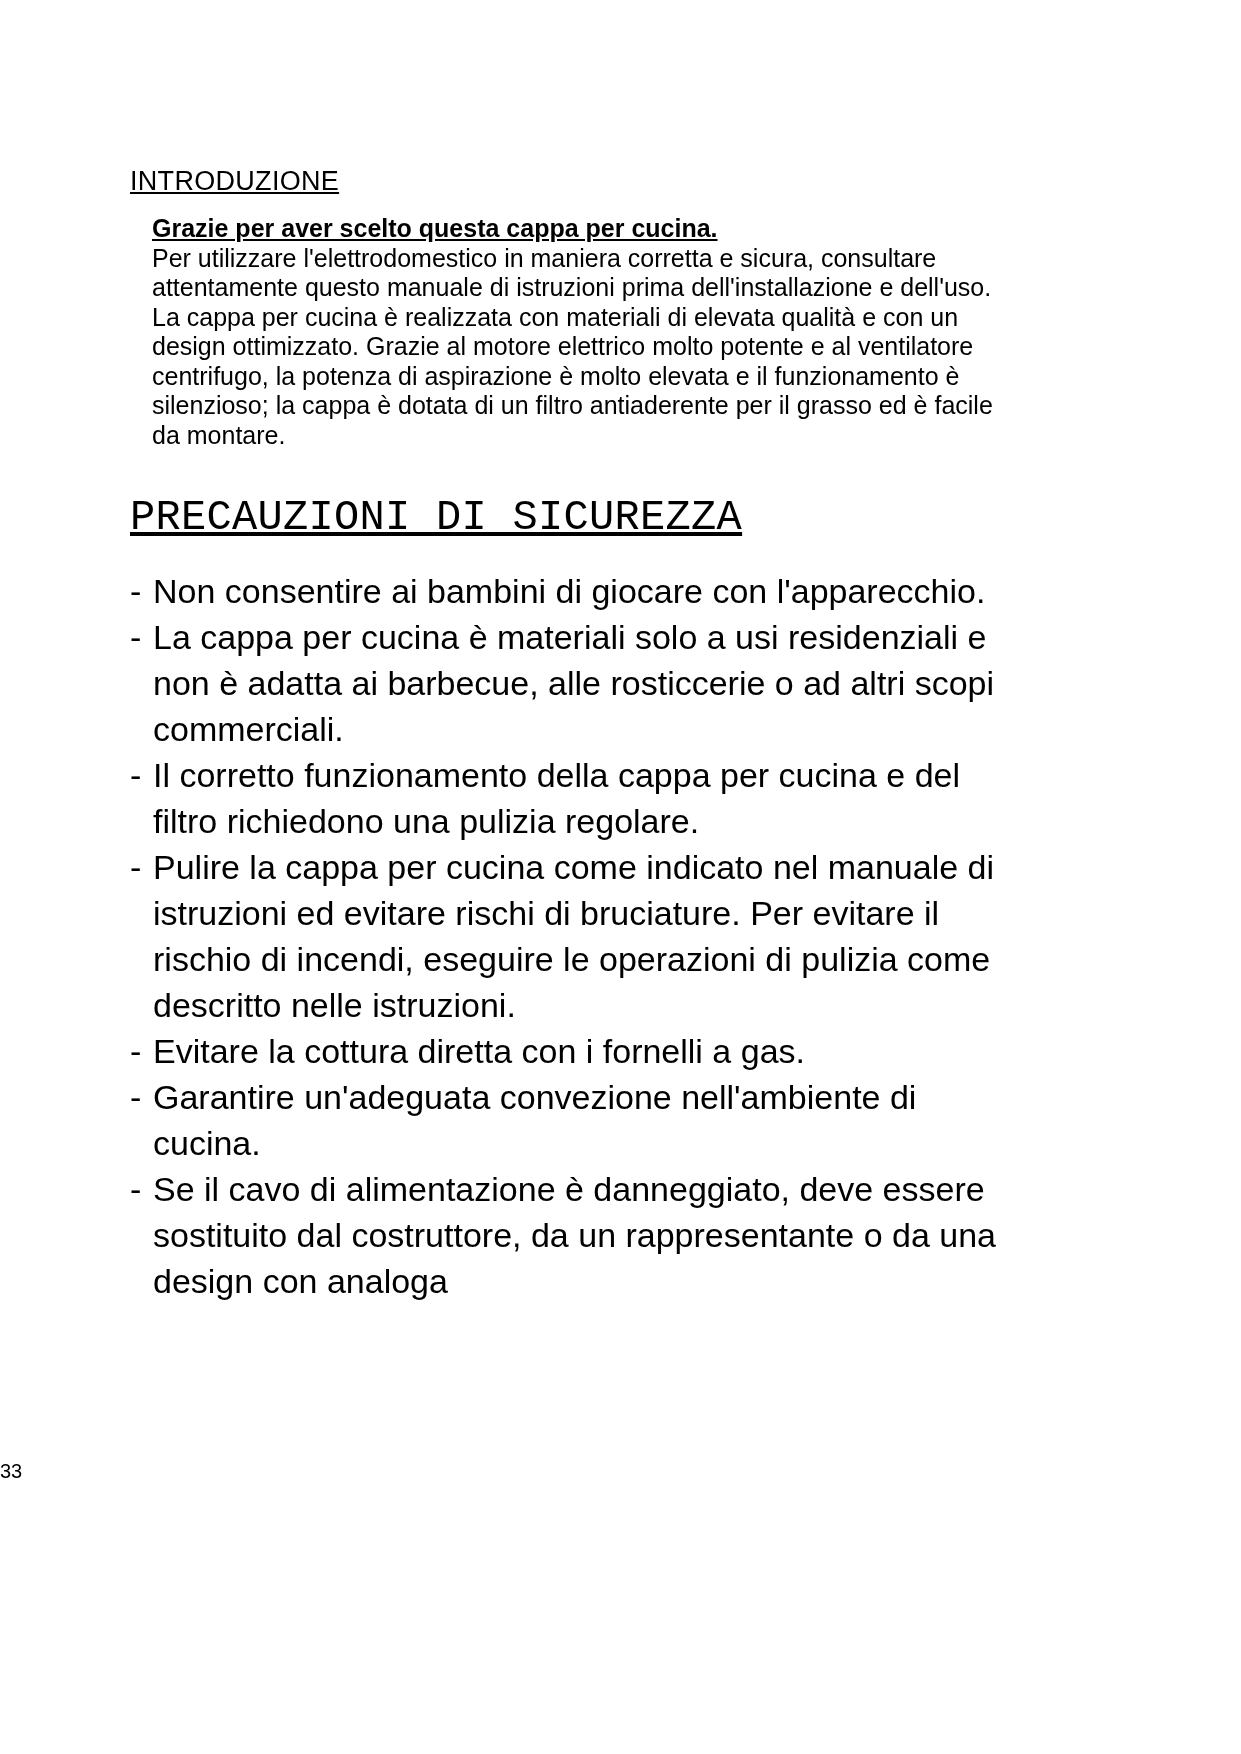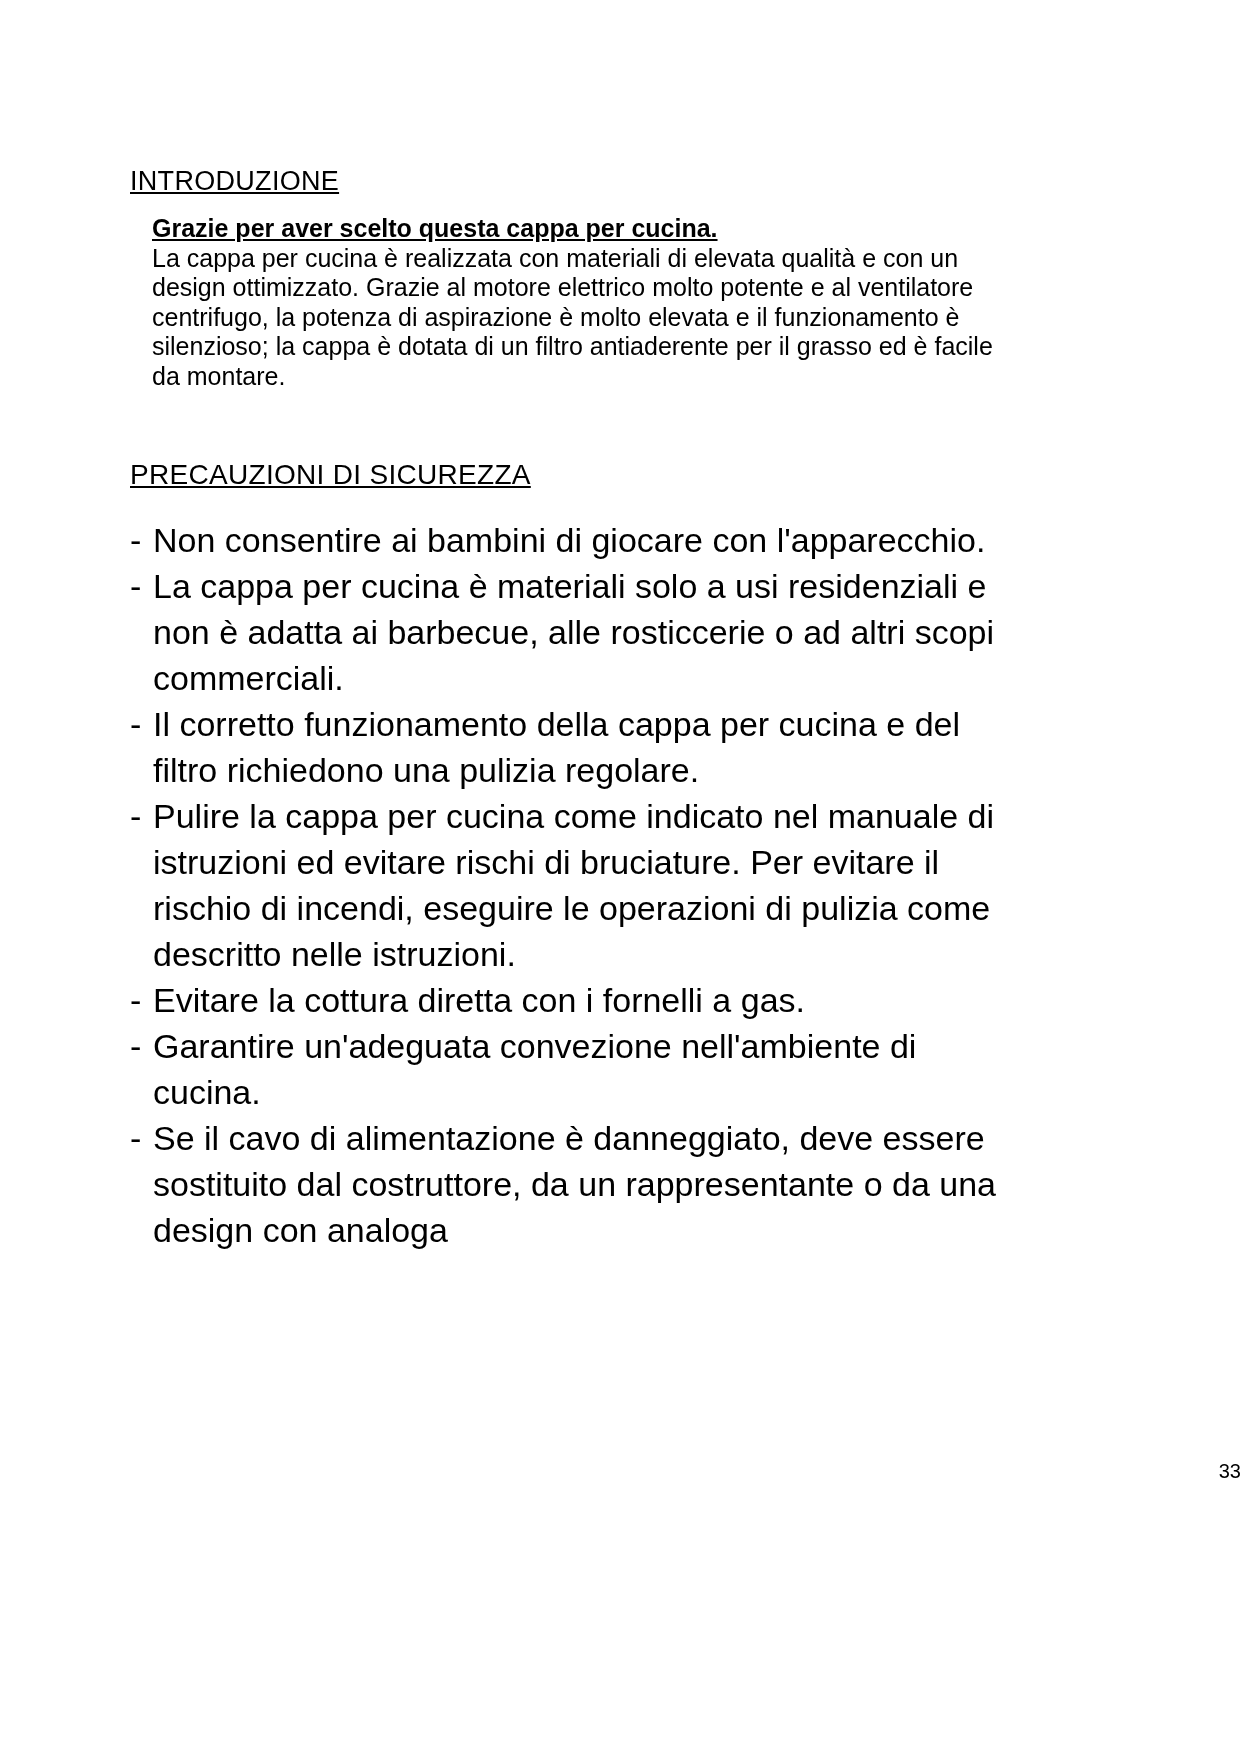--- a/index.html
+++ b/index.html
@@ -35,61 +35,63 @@
     width: 848px;
     font-size: 25px;
     line-height: 29.5px;
   }
   .intro-block p { margin: 0; }
   .intro-lead {
     font-weight: 700;
     text-decoration: underline;
   }
   .precautions-heading {
-    font-size: 28px;
+    font-size: 42px;
     font-weight: 400;
     text-decoration: underline;
-    margin: 68px 0 26px 0;
+    margin: 44px 0 26px 0;
     letter-spacing: 0.3px;
+    font-family: Liberation Mono, monospace;
   }
   .precautions-list { margin: 0; }
   .precaution-item {
     display: flex;
     font-size: 34px;
     line-height: 46px;
   }
   .precaution-marker {
     flex: 0 0 23px;
   }
   .precaution-text {
     width: 848px;
     text-underline-offset: 4px;
   }
   .page-number {
     position: absolute;
     top: 1460px;
     left: 0;
     width: 100%;
-    text-align: right;
+    text-align: left;
     font-size: 20px;
   }
 </style>
 </head>
 <body>
 
 <div class="page">
   <div class="content">
 
     <div class="intro-heading">INTRODUZIONE</div>
 
     <div class="intro-block">
       <p class="intro-lead">Grazie per aver scelto questa cappa per cucina.</p>
       <div>
 
 
+          <p class="intro-para">Per utilizzare l'elettrodomestico in maniera corretta e sicura, consultare attentamente questo manuale di istruzioni prima dell'installazione e dell'uso.</p>
 
           <p class="intro-para">La cappa per cucina è realizzata con materiali di elevata qualità e con un design ottimizzato. Grazie al motore elettrico molto potente e al ventilatore centrifugo, la potenza di aspirazione è molto elevata e il funzionamento è silenzioso; la cappa è dotata di un filtro antiaderente per il grasso ed è facile da montare.</p>
         </div>
     </div>
 
     <div class="precautions-heading">PRECAUZIONI DI SICUREZZA</div>
 
     <div class="precautions-list">
 
         <div class="precaution-item">

